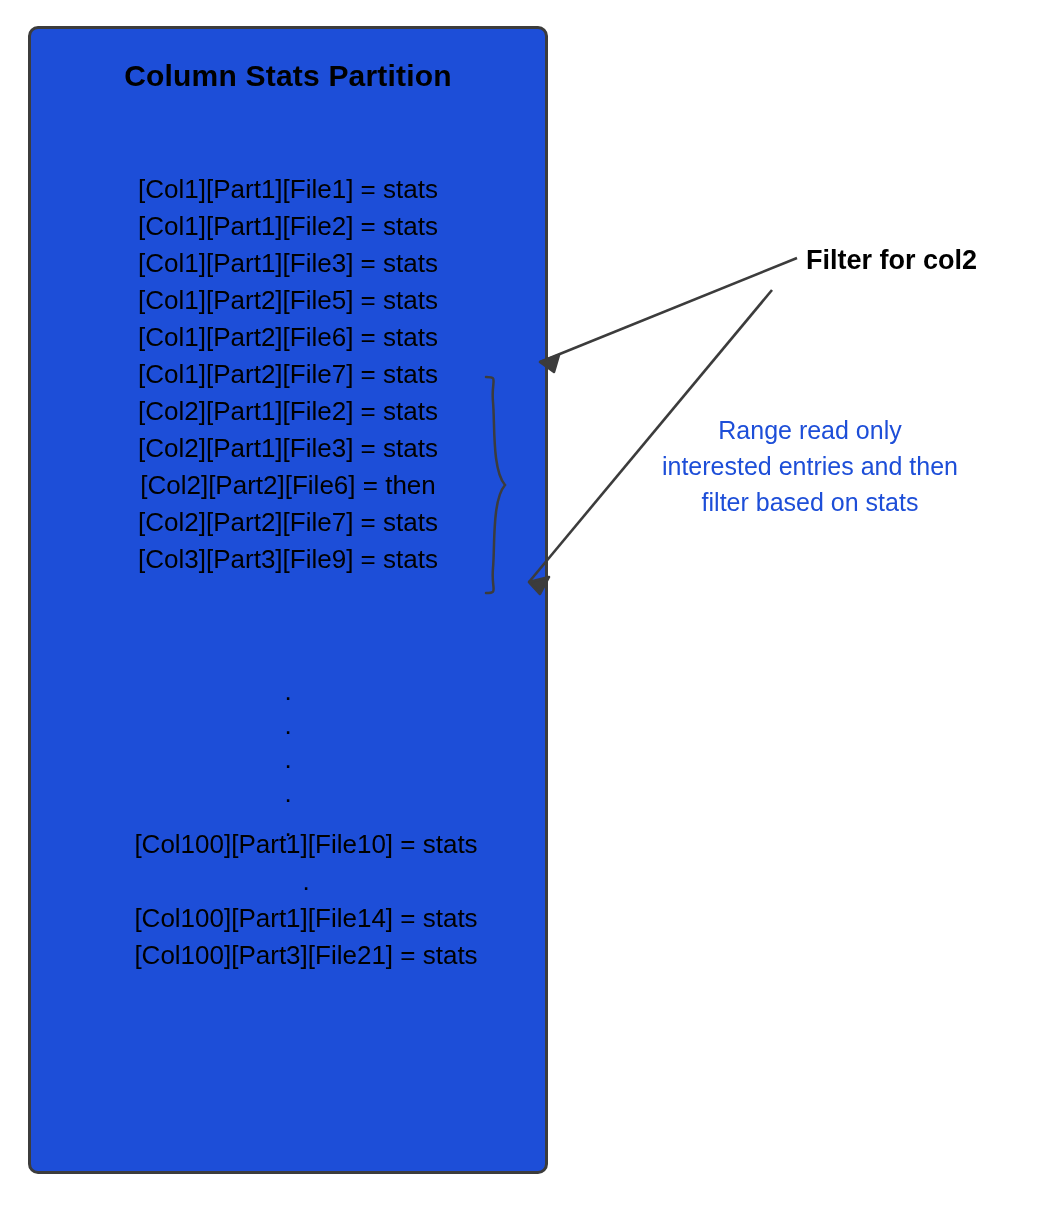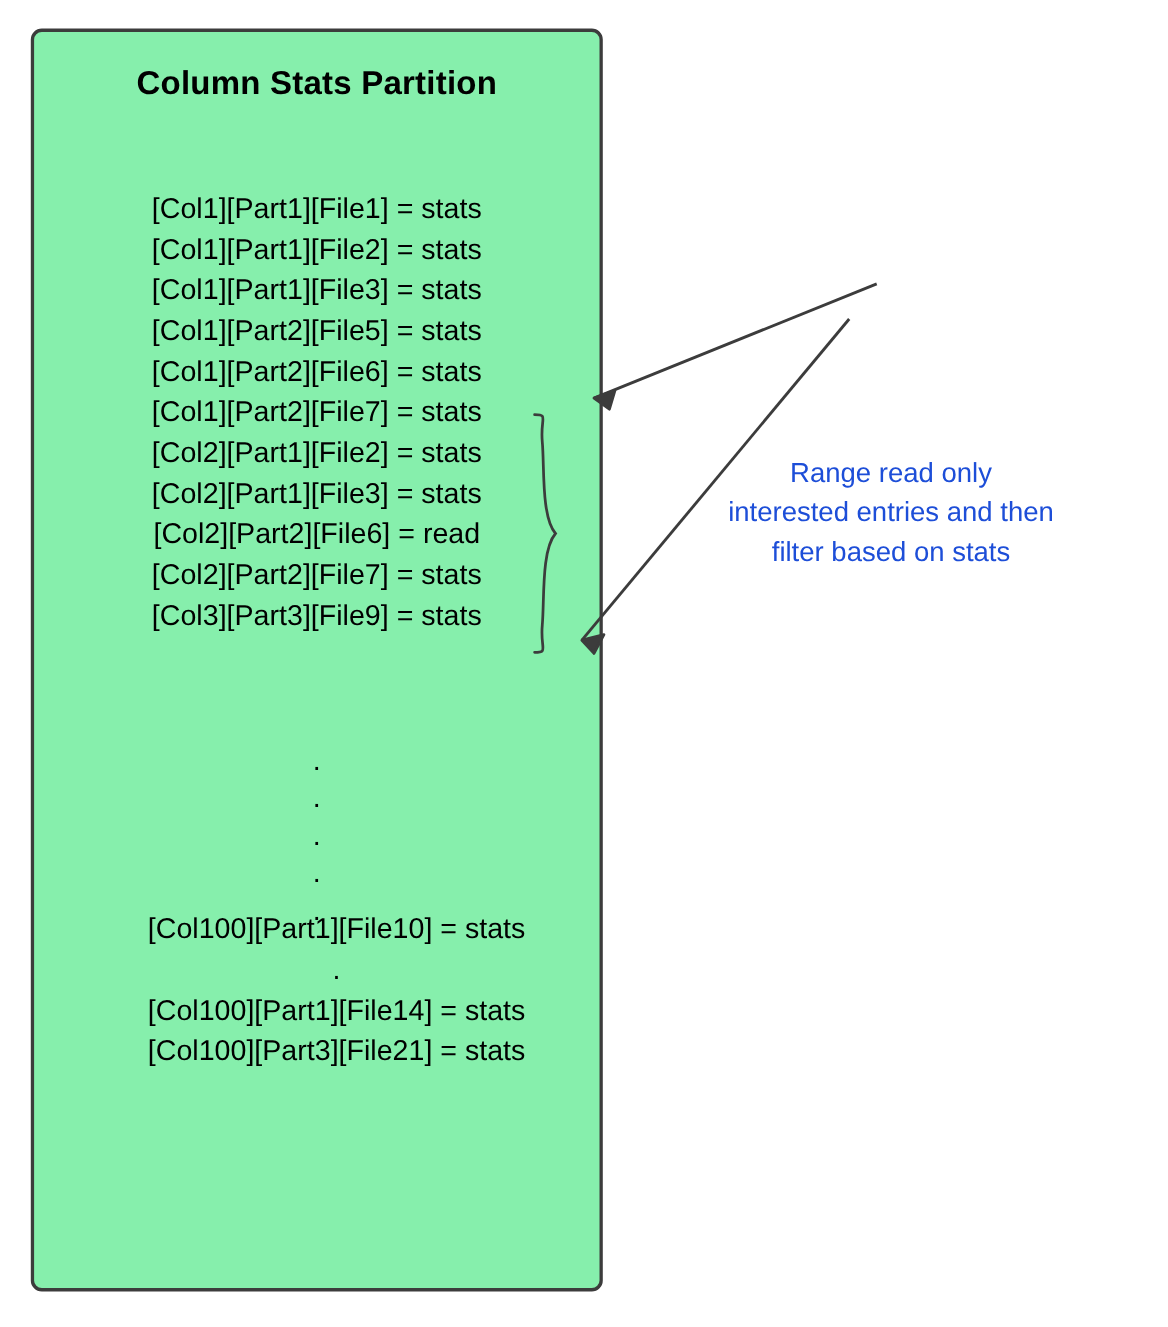--- a/index.html
+++ b/index.html
@@ -27,21 +27,21 @@
   
   .panel {
     position: absolute;
     left: 28px;
     top: 26px;
     width: 520px;
     height: 1148px;
     border: 3px solid #3c3c3c;
     border-radius: 10px;
     box-sizing: border-box;
-    background: #86efac;
+    background: #1d4ed8;
   }
 
   .panel-title {
     position: absolute;
     left: 0;
     top: 30px;
     width: 100%;
     text-align: center;
     font-size: 30px;
     font-weight: bold;
@@ -124,41 +124,42 @@
 
     <div class="entries">
       <div class="entry">[Col1][Part1][File1] = stats</div>
       <div class="entry">[Col1][Part1][File2] = stats</div>
       <div class="entry">[Col1][Part1][File3] = stats</div>
       <div class="entry">[Col1][Part2][File5] = stats</div>
       <div class="entry">[Col1][Part2][File6] = stats</div>
       <div class="entry">[Col1][Part2][File7] = stats</div>
       <div class="entry">[Col2][Part1][File2] = stats</div>
       <div class="entry">[Col2][Part1][File3] = stats</div>
-      <div class="entry">[Col2][Part2][File6] = read</div>
+      <div class="entry">[Col2][Part2][File6] = then</div>
       <div class="entry">[Col2][Part2][File7] = stats</div>
       <div class="entry">[Col3][Part3][File9] = stats</div>
     </div>
 
     <div class="dots-block" style="top: 645px;">
       <div class="dot">.</div>
       <div class="dot">.</div>
       <div class="dot">.</div>
       <div class="dot">.</div>
       <div class="dot">.</div>
     </div>
 
     <div class="entries-late" style="top: 797px;">
       <div class="entry">[Col100][Part1][File10] = stats</div>
       <div class="entry">.</div>
       <div class="entry">[Col100][Part1][File14] = stats</div>
       <div class="entry">[Col100][Part3][File21] = stats</div>
     </div>
   </div>
 
+  <div class="filter-label">Filter for col2</div>
   <div class="range-note">Range read only interested entries and then filter based on stats</div>
 
   <svg class="overlay" viewBox="0 0 1062 1206">
 
     <g fill="none" stroke="#3c3c3c" stroke-width="2.5" stroke-linecap="round">
       <path d="M 486 377 C 499 377, 491 380, 493 402 C 495 424, 492 470, 505 485 C 492 500, 495 546, 493 568 C 491 590, 499 593, 486 593"></path>
     </g>
 
     <g>
       <line x1="797" y1="258" x2="540" y2="362" stroke="#3c3c3c" stroke-width="2.6"></line>

